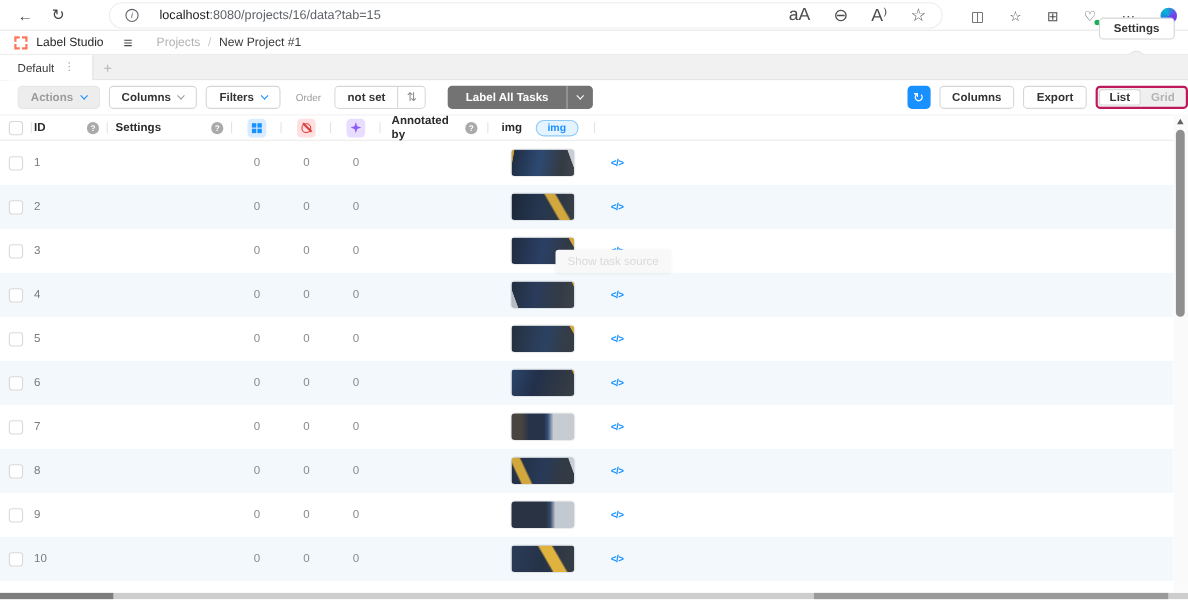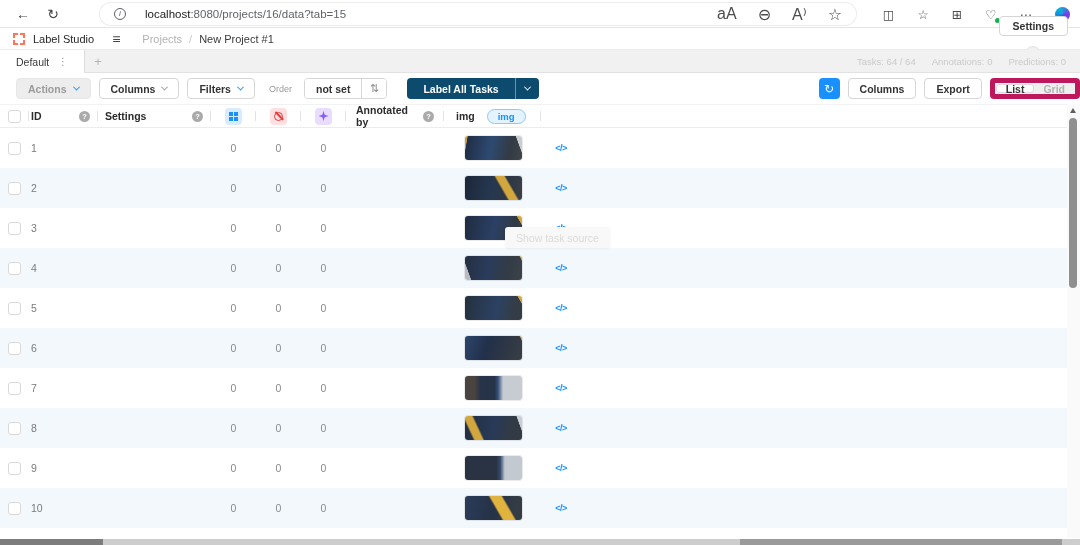--- a/index.html
+++ b/index.html
@@ -49,26 +49,26 @@
   
   .toolbar { position:absolute; left:8px; top:73px; width:1080px; height:31px; background:#fff; display:flex; align-items:center; padding:0 8px; gap:8px; }
   .btn { background:#fff; border:1px solid #d6d6d6; border-radius:4px; height:21px; padding:0 11px; display:inline-flex; align-items:center; gap:7px; font-size:10.5px; font-weight:700; color:#333; cursor:pointer; white-space:nowrap; }
   .btn.disabled { background:#ededed; border-color:#e7e7e7; color:#9b9b9b; }
   .chev { display:inline-block; width:5px; height:5px; border-right:1.6px solid currentColor; border-bottom:1.6px solid currentColor; transform:rotate(45deg) translate(-1px,-1px); }
   .chev.blue { color:#1890ff; } .chev.gray { color:#9b9b9b; } .chev.white { color:#fff; }
   .order-label { font-size:9px; color:#9b9b9b; margin:0 4px 0 6px; }
   .notset-group { display:flex; border:1px solid #d6d6d6; border-radius:4px; overflow:hidden; height:21px; }
   .notset { padding:0 11px; display:flex; align-items:center; font-size:10.5px; font-weight:700; color:#333; cursor:pointer; background:#fff; }
   .sortbtn { width:25px; border-left:1px solid #d6d6d6; display:flex; align-items:center; justify-content:center; color:#8a8a8a; font-size:11px; background:#fff; cursor:pointer; }
-  .labelall { display:flex; background:#0c4a6e; border-radius:4px; height:21px; margin-left:12px; color:#fff; cursor:pointer; }
+  .labelall { display:flex; background:#737373; border-radius:4px; height:21px; margin-left:12px; color:#fff; cursor:pointer; }
   .labelall .lbl { padding:0 16px; display:flex; align-items:center; font-size:10.5px; font-weight:700; }
   .labelall .caret-part { border-left:1px solid rgba(255,255,255,.4); padding:0 9px; display:flex; align-items:center; }
   .toolbar-right { margin-left:auto; display:flex; align-items:center; gap:8px; }
   .refbtn { width:21px; height:21px; border-radius:4px; background:#1890ff; color:#fff; font-size:12px; display:flex; align-items:center; justify-content:center; cursor:pointer; }
-  .segmented { display:flex; background:#efefef; border:5px solid #be185d; border-radius:4px; padding:1px; height:21px; }
+  .segmented { display:flex; background:#efefef; border:2px solid #be185d; border-radius:4px; padding:1px; height:21px; }
   .seg { padding:0 9px; display:flex; align-items:center; font-size:10.5px; font-weight:700; cursor:pointer; }
   .seg.active { background:#fff; border:1px solid #d9d9d9; border-radius:3px; color:#333; }
   .seg.inactive { color:#b3b3b3; }
 
   
   .thead { position:absolute; left:0; top:104px; width:1067px; height:24px; background:#fff; border-top:1px solid #f2f2f2; border-bottom:1px solid #ececec; display:flex; align-items:center; padding-left:8px; font-size:10.5px; font-weight:600; color:#2b2b2b; }
   .hcell { position:relative; height:100%; display:flex; align-items:center; }
   .hcell::after { content:""; position:absolute; right:0; top:6px; bottom:6px; width:1px; background:#e3e3e3; }
   .col-check { width:21px; flex:none; display:flex; align-items:center; }
   .col-id { width:69px; flex:none; padding:0 8px 0 2px; }
@@ -165,25 +165,20 @@
       <span class="avatar">00</span>
     </span>
   </div>
 
   <div class="tab-strip">
     <div class="tab-active">
       <span class="tab-label">Default</span>
       <span class="tab-menu">⋮</span>
     </div>
     <span class="add-tab">+</span>
-    <span class="tab-stats">
-      <span>Tasks: 64 / 64</span>
-      <span>Annotations: 0</span>
-      <span>Predictions: 0</span>
-    </span>
   </div>
 
   <div class="toolbar">
     <button class="btn disabled">
         <span>Actions</span>
         <span class="chev blue"></span>
       </button>
     <button class="btn">
         <span>Columns</span>
         <span class="chev gray"></span>

